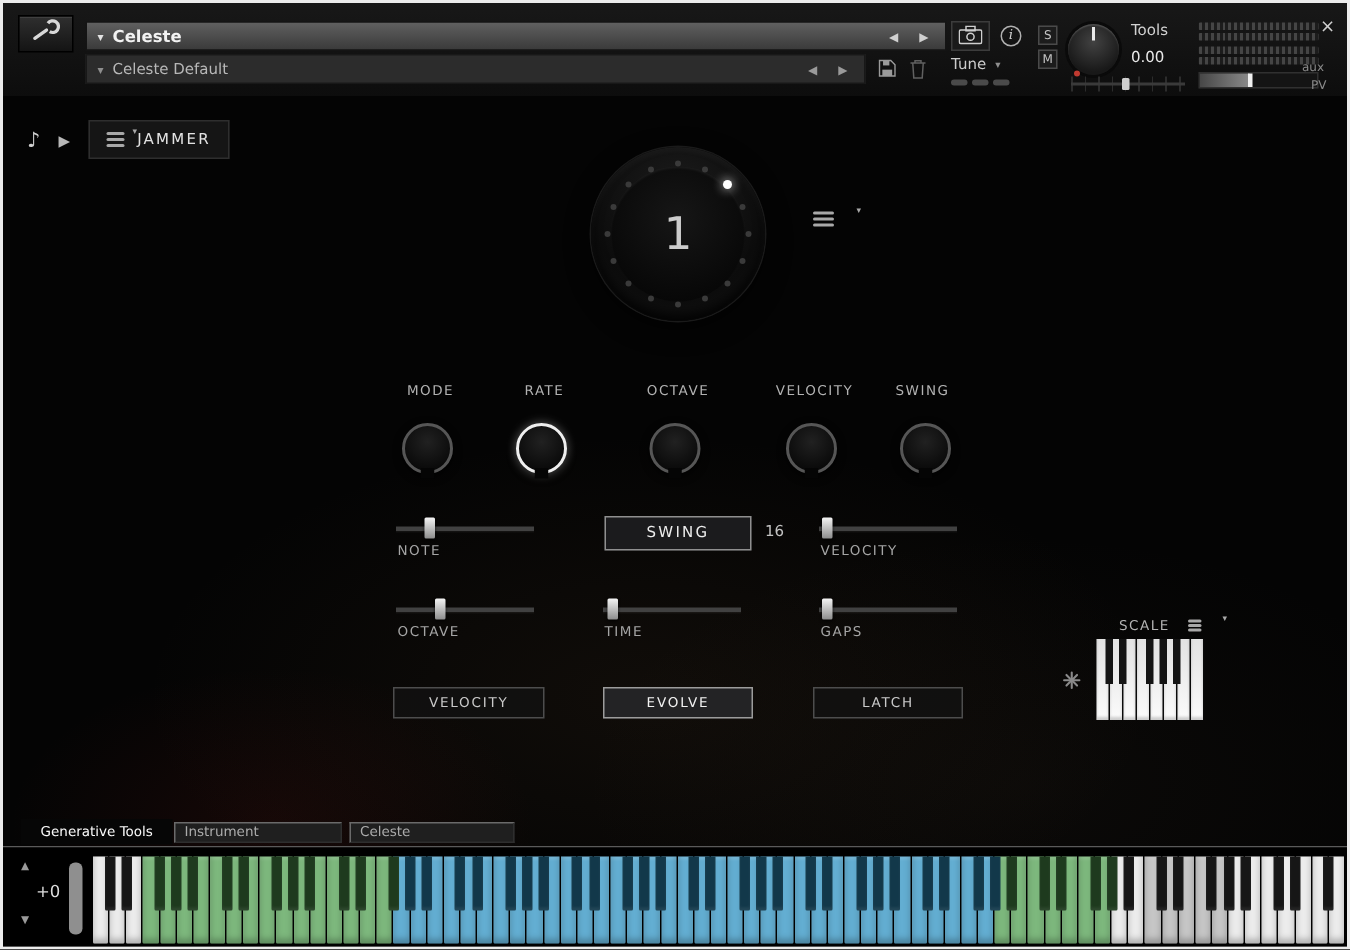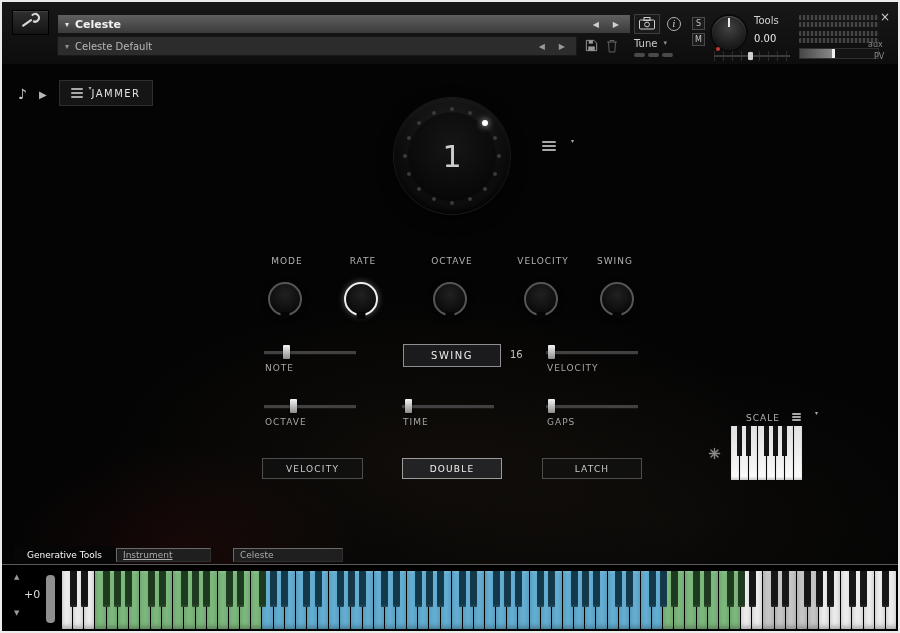--- a/index.html
+++ b/index.html
@@ -170,21 +170,21 @@
   .mwkey { position:absolute; top:0; width:8px; height:54px;
     background: linear-gradient(#e2e2e2, #fbfbfb); box-shadow: inset 0 -2px 2px rgba(0,0,0,.18); }
   .mbkey { position:absolute; top:0; width:5px; height:30px; background:#141414; z-index:2; }
 
   
   .tab { position:absolute; font-size:9px; display:flex; align-items:center; }
   #tab-generative { left:12px; top:544px; width:101px; height:17px; color:#fafafa;
     justify-content:center; background:#060606; }
   .tab-box { background:#1f1f1f; border:1px solid; border-color:#6a6a6a #2e2e2e #2e2e2e #6a6a6a;
     color:#ababab; padding-left:6px; height:14px; top:546px; }
-  #tab-instrument { left:114px; width:95px;text-decoration:underline; }
+  #tab-instrument { left:114px; width:112px; }
   #tab-effects { left:231px; width:110px; }
 
   .hsep { position:absolute; left:0; top:562px; width:896px; height:1px; background:#5a5a5a; }
 
   
   .kb-bg { position:absolute; left:0; top:563px; width:896px; height:66px; background:#000; }
   .kb-up   { position:absolute; left:12px; top:571px; font-size:7px; color:#9a9a9a; }
   .kb-down { position:absolute; left:12px; top:607px; font-size:7px; color:#9a9a9a; }
   .kb-transpose { position:absolute; left:22px; top:586px; font-size:11px; color:#dcdcdc; }
   .kb-scroll { position:absolute; left:44px; top:573px; width:9px; height:48px; background:#8f8f8f; border-radius:4px; }
@@ -385,21 +385,21 @@
   <div class="slider-label" id="sll-note">NOTE</div>
   <div class="slider-label" id="sll-velocity">VELOCITY</div>
   <div class="slider-label" id="sll-octave">OCTAVE</div>
   <div class="slider-label" id="sll-time">TIME</div>
   <div class="slider-label" id="sll-gaps">GAPS</div>
 
   <div class="evolve-btn">SWING</div>
   <div class="evolve-val">16</div>
 
   <div class="act-btn" id="btn-retrigger">VELOCITY</div>
-  <div class="act-btn active" id="btn-double">DOUBLE</div>
+  <div class="act-btn active" id="btn-double">EVOLVE</div>
   <div class="act-btn" id="btn-latch">LATCH</div>
 
   <div class="scale-label">SCALE</div>
   <div class="scale-menu-btn">
     <span class="menu-lines sm">
       <i></i>
         <i></i>
         <i></i>
       <span class="caret-sup">▾</span>
     </span>

